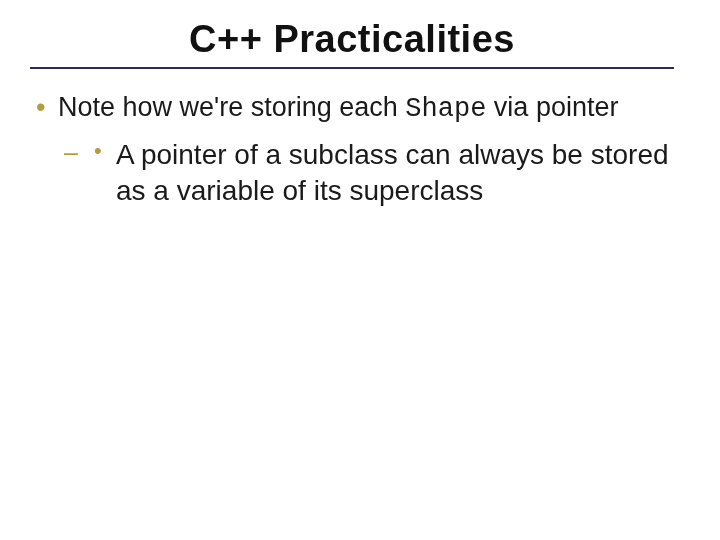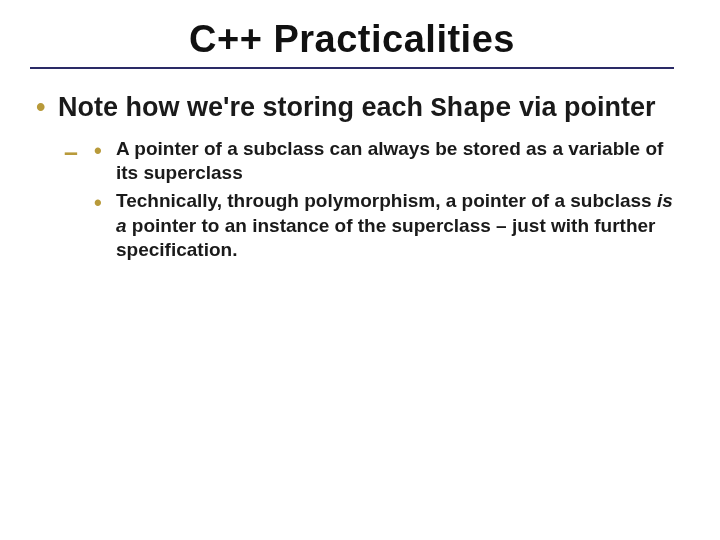--- a/index.html
+++ b/index.html
@@ -28,21 +28,20 @@
   }
   .rule {
     border: none;
     border-top: 2px solid #2a2a66;
     margin: 0 0 22px 0;
   }
   ul.level1 {
     list-style: none;
     padding: 0;
     margin: 0;
-    font-weight: bold;
   }
   ul.level1 > li {
     position: relative;
     padding-left: 28px;
     font-size: 27px;
     line-height: 1.25;
     margin-bottom: 6px;
   }
   ul.level1 > li::before {
     content: "•";
@@ -76,21 +75,21 @@
     font-size: 25px;
   }
   ul.level3 {
     list-style: none;
     padding: 0;
     margin: 8px 0 0 0;
   }
   ul.level3 > li {
     position: relative;
     padding-left: 28px;
-    font-size: 19px;
+    font-size: 28px;
     line-height: 1.28;
     margin-bottom: 4px;
   }
   ul.level3 > li::before {
     content: "•";
     position: absolute;
     left: 6px;
     top: 0;
     color: #b89a3a;
     font-size: 22px;
@@ -110,21 +109,18 @@
     <li>
       <span>Note how we're storing each </span><span class="code">Shape</span><span> via pointer</span>
 
       <ul class="level2">
         <li>
 
           <ul class="level3">
             <li>
               <span>A pointer of a subclass can always be stored as a variable of its superclass</span>
             </li>
-            <li>
-              <span>Technically, through polymorphism, a pointer of a subclass </span><span class="ital">is a</span><span> pointer to an instance of the superclass – just with further specification.</span>
-            </li>
           </ul>
         </li>
       </ul>
     </li>
   </ul>
 </div>
 
 </body></html>

